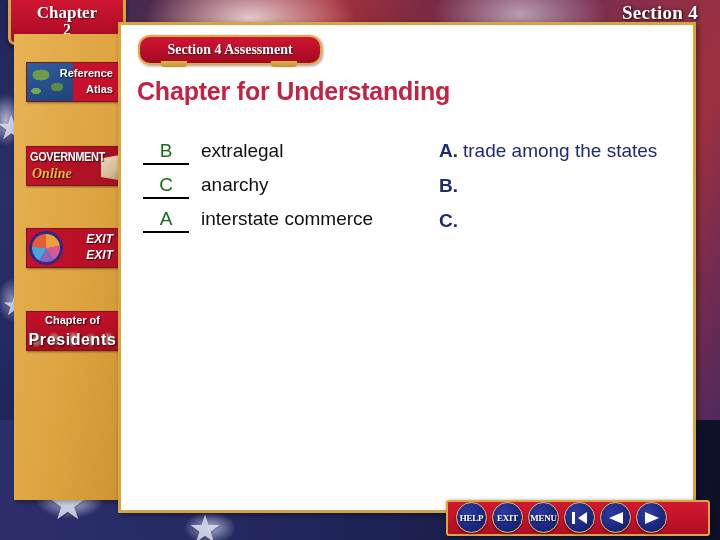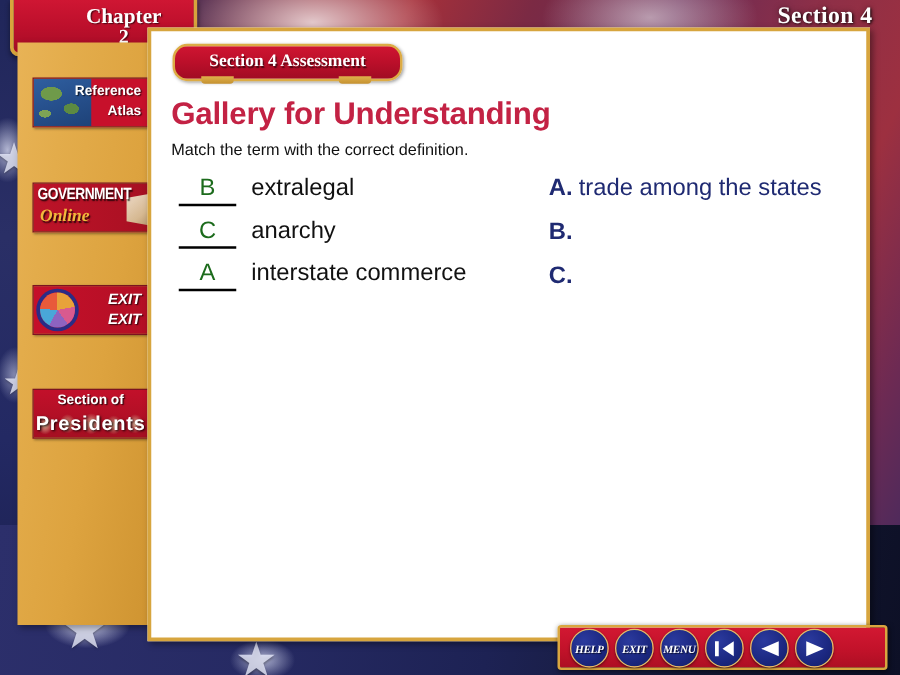--- a/index.html
+++ b/index.html
@@ -74,21 +74,20 @@
     border-radius: 0 0 7px 7px;
     box-shadow: 0 2px 4px rgba(0,0,0,.45);
     display: flex;
     flex-direction: column;
     align-items: center;
     justify-content: center;
     color: #fff;
     font-family: "Liberation Serif", serif;
     font-weight: bold;
     line-height: 1.05;
-    padding-left: 32px;
   }
   .chapter-tab .ct-word { font-size: 17px; text-shadow: 1px 1px 1px rgba(0,0,0,.6); }
   .chapter-tab .ct-num  { font-size: 16px; text-shadow: 1px 1px 1px rgba(0,0,0,.6); }
   .tab-notch {
     position: absolute;
     left: 38px; top: 42px;
     width: 52px; height: 7px;
     background: linear-gradient(180deg, #e0b14c, #c89434);
     border-radius: 0 0 4px 4px;
   }
@@ -349,25 +348,24 @@
   
   .navbar {
     position: absolute;
     left: 446px; top: 500px;
     width: 264px; height: 36px;
     background: linear-gradient(180deg, #d21832 0%, #c2122a 55%, #ad0f23 100%);
     border: 2px solid #d9a63f;
     border-radius: 3px;
     box-shadow: 1px 1px 4px rgba(0,0,0,.5);
     display: flex;
-    align-items: flex-end;
+    align-items: flex-start;
     gap: 5px;
     padding-left: 8px;
     box-sizing: border-box;
-    font-style: italic;
   }
   .nav-btn {
     width: 29px; height: 29px;
     border-radius: 50%;
     background: radial-gradient(circle at 35% 30%, #2b3a9e, #1b2780 60%, #131d63 100%);
     border: 1.5px solid #e3c06a;
     display: flex;
     align-items: center;
     justify-content: center;
     cursor: pointer;
@@ -423,36 +421,35 @@
     </div>
 
     <div class="side-btn side-btn-3 sb-data">
       <div class="pie"></div>
       <div class="d1">EXIT</div>
       <div class="d2">EXIT</div>
     </div>
 
     <div class="side-btn side-btn-4 sb-pres">
       <div class="faces"></div>
-      <div class="p1">Section of</div>
+      <div class="p1">Chapter of</div>
       <div class="p2">Presidents</div>
     </div>
 
   </div>
 
   <div class="content-panel">
 
     <div class="assess-banner">
       <span>Section 4 Assessment</span>
     </div>
     <div class="banner-foot-l"></div>
     <div class="banner-foot-r"></div>
 
-    <div class="main-title">Gallery for Understanding</div>
-    <div class="instruction">Match the term with the correct definition.</div>
+    <div class="main-title">Chapter for Understanding</div>
 
     <div class="terms">
       <div class="term-row">
         <div class="term-blank">B</div>
         <div class="term-text">extralegal</div>
       </div>
       <div class="term-row">
         <div class="term-blank">C</div>
         <div class="term-text">anarchy</div>
       </div>

